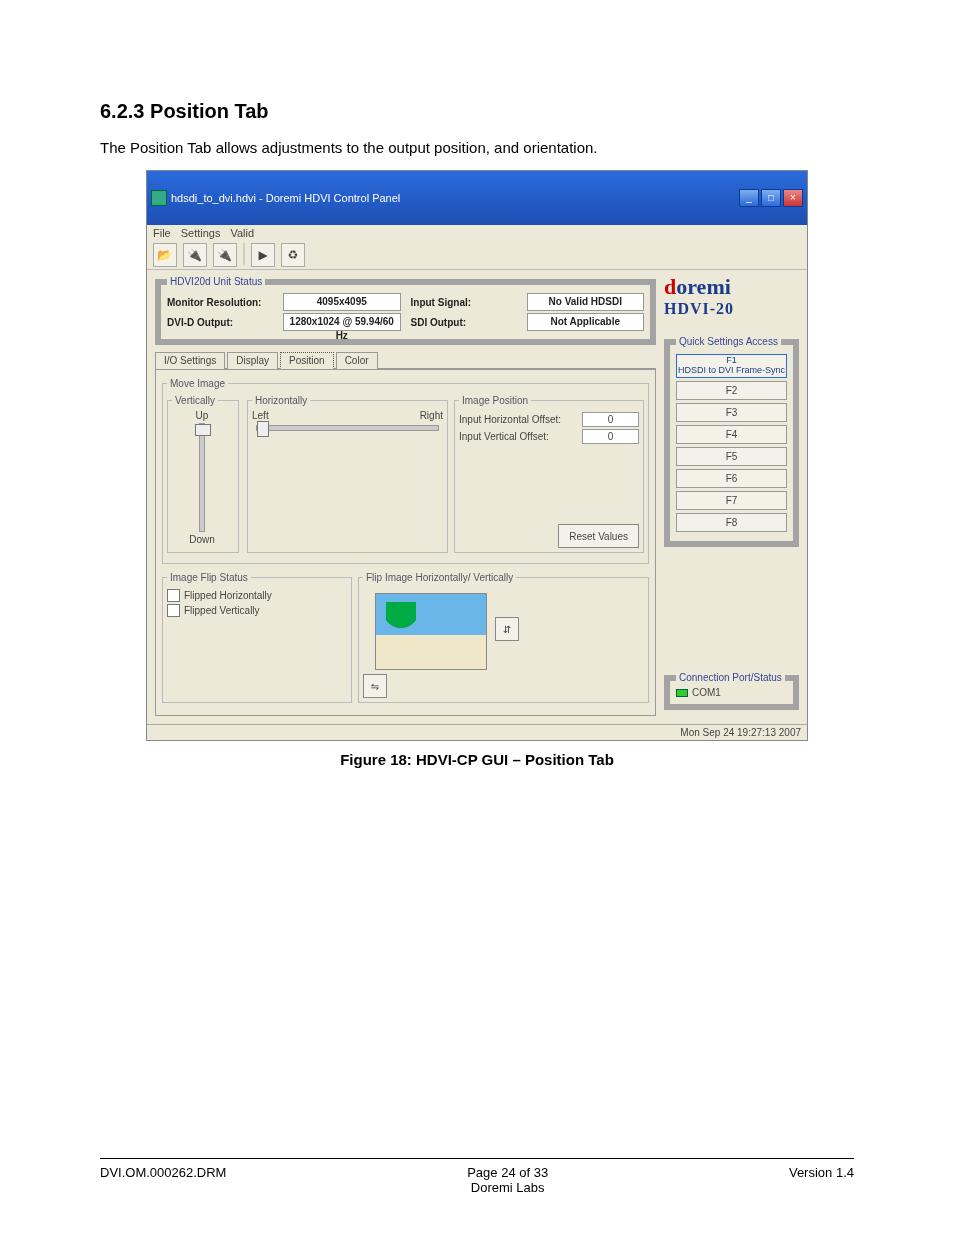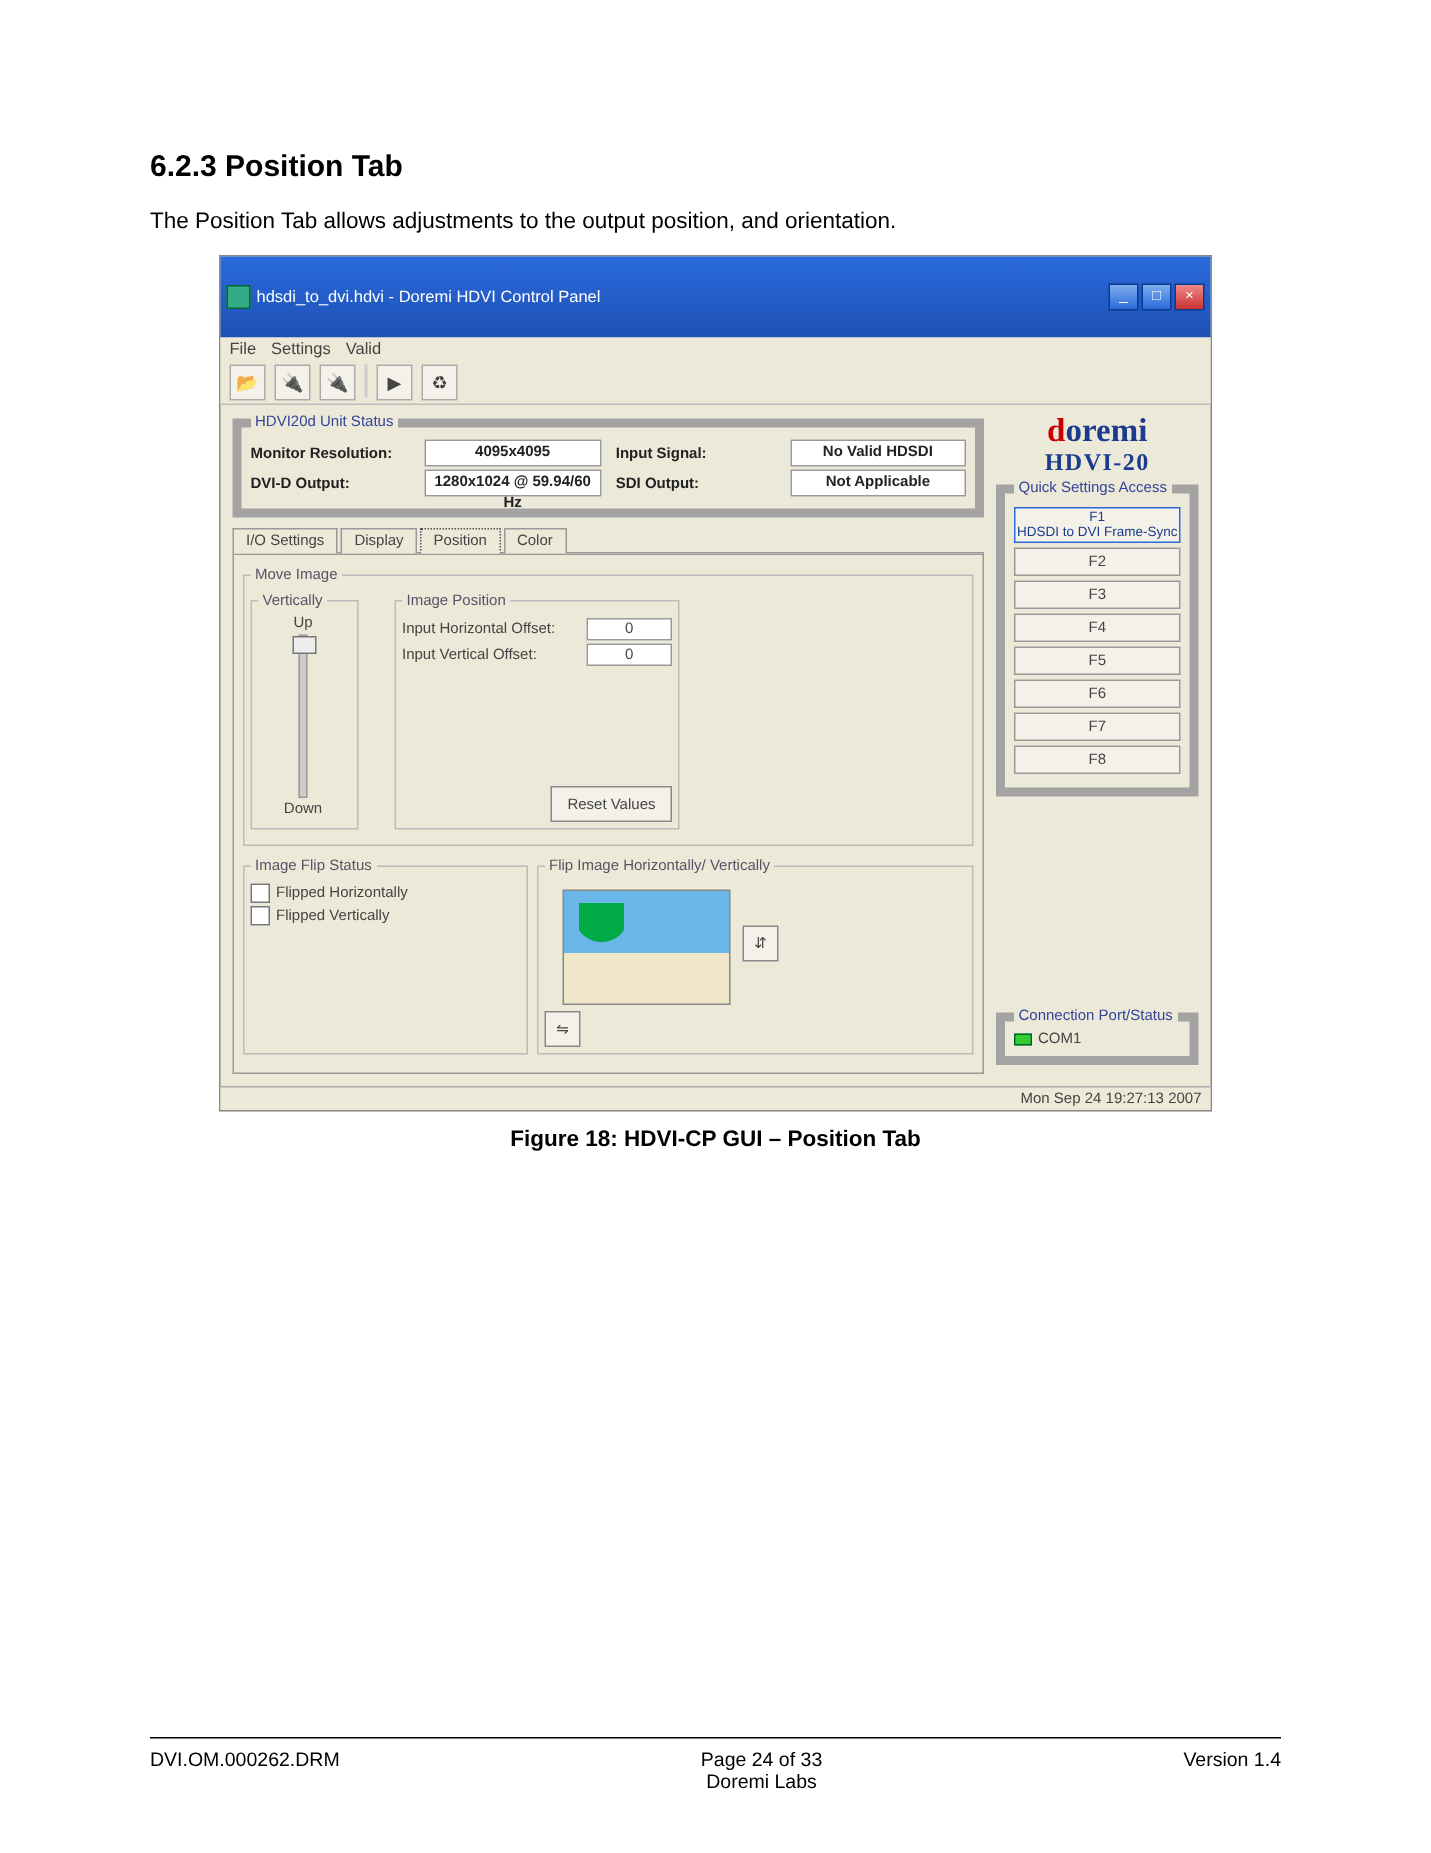--- a/index.html
+++ b/index.html
@@ -26,29 +26,29 @@
   .content{padding:4px 8px 8px 8px;display:flex;gap:8px;}
   .leftcol{flex:1;}
   .rightcol{width:135px;display:flex;flex-direction:column;}
   fieldset{border:6px solid #a3a3a3;font-size:10px;margin:2px 0 6px 0;padding:4px 6px 6px 6px;}
   legend{color:#34459a;padding:0 3px;}
   .status-row{display:flex;align-items:center;margin:2px 0;}
   .status-row .lbl{width:116px;font-weight:bold;color:#222;}
   .status-row .val{flex:1;border:1px solid #999;background:#fff;text-align:center;padding:1px 2px;font-weight:bold;color:#222;height:14px;line-height:14px;}
   .status-grid{display:flex;gap:10px;}
   .status-grid>div{flex:1;}
-  .brand{text-align:center;margin-bottom:0;}
+  .brand{text-align:left;margin-bottom:16px;}
   .brand-d{font:bold 22px Georgia,serif;color:#c00;}
   .brand-oremi{font:bold 22px Georgia,serif;color:#1a3b8e;}
   .brand-sub{font:bold 16px Georgia,serif;color:#1a3b8e;letter-spacing:1px;}
   .tabs{display:flex;gap:2px;border-bottom:1px solid #999;margin-bottom:0;}
   .tab{border:1px solid #999;border-bottom:none;padding:2px 8px;background:#ece9d8;position:relative;top:1px;font-size:10px;}
   .tab.active{background:#ece9d8;border:1px dotted #555;border-bottom:1px solid #ece9d8;font-weight:normal;}
   .tabbody{border:1px solid #999;padding:6px;background:#ece9d8;}
-  .move-row{display:flex;gap:24px;}
+  .move-row{display:flex;gap:8px;}
   .innerfs{border:1px solid #bbb;padding:4px;font-size:10px;}
   .innerfs legend{font-size:10px;color:#556;}
   .vslidebox{width:60px;height:135px;display:flex;flex-direction:column;align-items:center;justify-content:space-between;}
   .vtrack{width:4px;flex:1;background:#ccc;border:1px solid #999;margin:2px 0;position:relative;}
   .vthumb{position:absolute;left:-5px;top:0;width:14px;height:10px;background:#eee;border:1px solid #777;}
   .hslidebox{flex:1;height:30px;position:relative;}
   .hslidebox .ends{display:flex;justify-content:space-between;font-size:10px;}
   .htrack{height:4px;background:#ccc;border:1px solid #999;margin:4px 4px 0 4px;position:relative;}
   .hthumb{position:absolute;top:-5px;left:0;width:10px;height:14px;background:#eee;border:1px solid #777;}
   .ip-row{display:flex;align-items:center;gap:4px;margin:2px 0;}
@@ -153,20 +153,32 @@
                   <span>Up</span>
                   <div class="vtrack">
                       <div class="vthumb"></div>
                     </div>
                   <span>Down</span>
                 </div>
               </fieldset>
 
               <div style="flex:1;display:flex;flex-direction:column;gap:6px;">
                 <div style="display:flex;gap:6px;">
+                  <fieldset class="innerfs" style="flex:1;">
+                    <legend>Horizontally</legend>
+                    <div class="hslidebox">
+                      <div class="ends">
+                        <span>Left</span>
+                        <span>Right</span>
+                      </div>
+                      <div class="htrack">
+                          <div class="hthumb"></div>
+                        </div>
+                    </div>
+                  </fieldset>
                   <fieldset class="innerfs" style="width:180px;">
                     <legend>Image Position</legend>
                     <div class="ip-row">
                       <span class="ilbl">Input Horizontal Offset:</span>
                       <span class="ival">0</span>
                     </div>
                     <div class="ip-row">
                       <span class="ilbl">Input Vertical Offset:</span>
                       <span class="ival">0</span>
                     </div>

